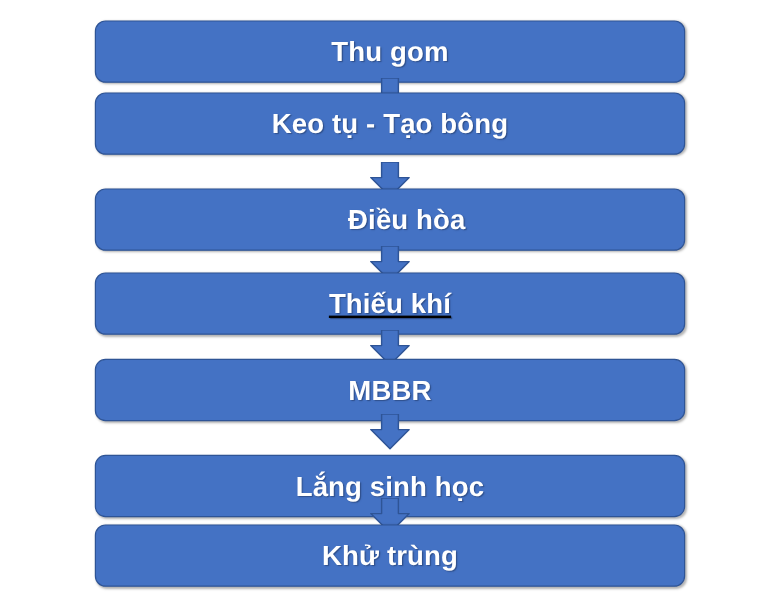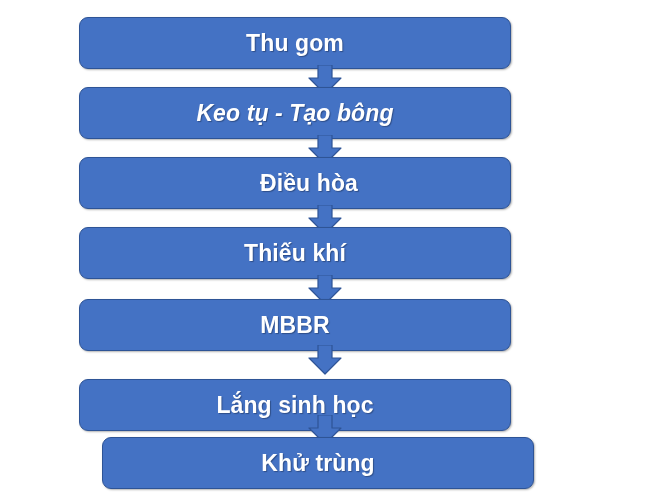--- a/index.html
+++ b/index.html
@@ -19,21 +19,21 @@
     position: relative;
     width: 650px;
     height: 504px;
     background: #ffffff;
   }
 
   
   .process-box {
     position: absolute;
     left: 79px;
-    width: 432px;
+    width: 492px;
     height: 52px;
     box-sizing: border-box;
     background: #4472C4;
     border: 1.4px solid #2E5496;
     border-radius: 9px;
     display: flex;
     align-items: center;
     justify-content: center;
     box-shadow: 1px 1px 2px rgba(0, 0, 0, 0.30);
   }
@@ -45,26 +45,26 @@
     line-height: 1;
     letter-spacing: 0.1px;
     text-align: center;
     text-shadow: 1px 1px 1px rgba(30, 50, 90, 0.55);
     white-space: nowrap;
     user-select: none;
   }
 
   
   .box-0 { top: 17px; }
-  .box-1 { top: 87px; font-style: italic; }
+  .box-1 { top: 77px; }
   .box-2 { top: 157px; padding-left: 28px; }
-  .box-3 { top: 227px; }
+  .box-3 { top: 227px; text-decoration: underline; }
   .box-4 { top: 299px; }
   .box-5 { top: 367px; margin-top: 12px; }
-  .box-6 { top: 437px; margin-left: 23px; }
+  .box-6 { top: 437px; }
 
   
   .connector-arrow {
     position: absolute;
     left: 308px;
     width: 34px;
     height: 30px;
     overflow: visible;
   }
 

